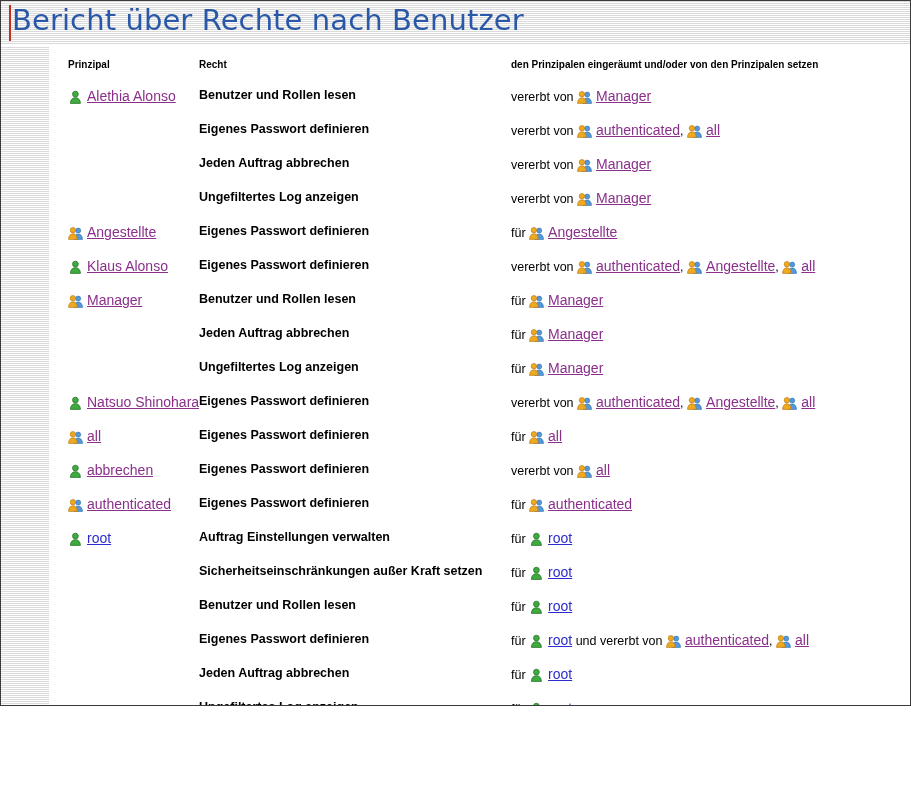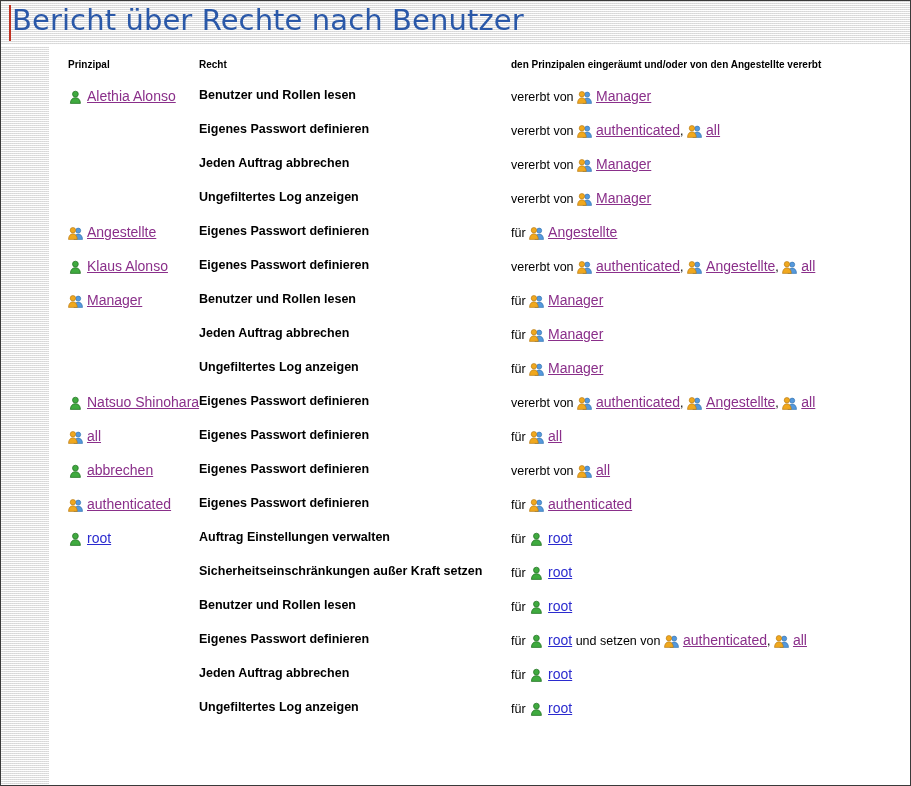--- a/index.html
+++ b/index.html
@@ -12,21 +12,21 @@
     height: 786px;
     font-family: "Liberation Sans", sans-serif;
     overflow: hidden;
   }
 
   
   #report-window {
     position: relative;
     box-sizing: border-box;
     width: 911px;
-    height: 786px;
+    height: 706px;
     border: 1px solid #3a3a3a;
     background: #fca5a5;
     overflow: hidden;
   }
 
   
   .texture {
     background-color: #f2f2f2;
     background-image:
       repeating-linear-gradient(0deg,  rgba(255,255,255,0.95) 0px, rgba(255,255,255,0.95) 1px, rgba(206,206,206,0.55) 1px, rgba(206,206,206,0.55) 2px),
@@ -151,21 +151,21 @@
     <table class="report">
       <colgroup>
         <col class="c-principal">
         <col class="c-right">
         <col class="c-granted">
       </colgroup>
       <thead>
         <tr>
           <th class="h-principal">Prinzipal</th>
           <th>Recht</th>
-          <th>den Prinzipalen eingeräumt und/oder von den Angestellte vererbt</th>
+          <th>den Prinzipalen eingeräumt und/oder von den Prinzipalen setzen</th>
         </tr>
       </thead>
       <tbody id="table-body">
           <tr>
             <td class="cell-principal"><span class="ico"><svg width="15" height="14" viewBox="0 0 15 14">
                   <circle cx="7.4" cy="4.1" r="2.9" fill="#3faa3f" stroke="#1d6b1d" stroke-width="0.7"></circle>
                   <path d="M2.4 13.4 C2.4 9.6 4.6 7.7 7.4 7.7 C10.2 7.7 12.4 9.6 12.4 13.4 Z" fill="#3faa3f" stroke="#1d6b1d" stroke-width="0.7"></path>
                 </svg></span><a class="lnk visited">Alethia Alonso</a></td>
             <td class="cell-right">Benutzer und Rollen lesen</td>
             <td class="cell-granted"><span class="lead">vererbt von </span><span class="ico"><svg width="15" height="14" viewBox="0 0 15 14">
@@ -375,21 +375,21 @@
                   <circle cx="7.4" cy="4.1" r="2.9" fill="#3faa3f" stroke="#1d6b1d" stroke-width="0.7"></circle>
                   <path d="M2.4 13.4 C2.4 9.6 4.6 7.7 7.4 7.7 C10.2 7.7 12.4 9.6 12.4 13.4 Z" fill="#3faa3f" stroke="#1d6b1d" stroke-width="0.7"></path>
                 </svg></span><a class="lnk unvisited">root</a></td>
           </tr>
           <tr>
             <td class="cell-principal">&nbsp;</td>
             <td class="cell-right">Eigenes Passwort definieren</td>
             <td class="cell-granted"><span class="lead">für </span><span class="ico"><svg width="15" height="14" viewBox="0 0 15 14">
                   <circle cx="7.4" cy="4.1" r="2.9" fill="#3faa3f" stroke="#1d6b1d" stroke-width="0.7"></circle>
                   <path d="M2.4 13.4 C2.4 9.6 4.6 7.7 7.4 7.7 C10.2 7.7 12.4 9.6 12.4 13.4 Z" fill="#3faa3f" stroke="#1d6b1d" stroke-width="0.7"></path>
-                </svg></span><a class="lnk unvisited">root</a><span class="sep"> und setzen von </span><span class="ico"><svg width="15" height="14" viewBox="0 0 15 14">
+                </svg></span><a class="lnk unvisited">root</a><span class="sep"> und vererbt von </span><span class="ico"><svg width="15" height="14" viewBox="0 0 15 14">
                   <circle cx="10.2" cy="4.6" r="2.5" fill="#5599dd" stroke="#2c6ca8" stroke-width="0.6"></circle>
                   <path d="M5.9 13.4 C5.9 9.9 7.8 8.1 10.2 8.1 C12.6 8.1 14.5 9.9 14.5 13.4 Z" fill="#5599dd" stroke="#2c6ca8" stroke-width="0.6"></path>
                   <circle cx="4.9" cy="4.2" r="2.7" fill="#f0a81e" stroke="#b07410" stroke-width="0.6"></circle>
                   <path d="M0.5 13.4 C0.5 9.7 2.5 7.8 4.9 7.8 C7.3 7.8 9.3 9.7 9.3 13.4 Z" fill="#f0a81e" stroke="#b07410" stroke-width="0.6"></path>
                 </svg></span><a class="lnk visited">authenticated</a><span class="sep">, </span><span class="ico"><svg width="15" height="14" viewBox="0 0 15 14">
                   <circle cx="10.2" cy="4.6" r="2.5" fill="#5599dd" stroke="#2c6ca8" stroke-width="0.6"></circle>
                   <path d="M5.9 13.4 C5.9 9.9 7.8 8.1 10.2 8.1 C12.6 8.1 14.5 9.9 14.5 13.4 Z" fill="#5599dd" stroke="#2c6ca8" stroke-width="0.6"></path>
                   <circle cx="4.9" cy="4.2" r="2.7" fill="#f0a81e" stroke="#b07410" stroke-width="0.6"></circle>
                   <path d="M0.5 13.4 C0.5 9.7 2.5 7.8 4.9 7.8 C7.3 7.8 9.3 9.7 9.3 13.4 Z" fill="#f0a81e" stroke="#b07410" stroke-width="0.6"></path>
                 </svg></span><a class="lnk visited">all</a></td>

